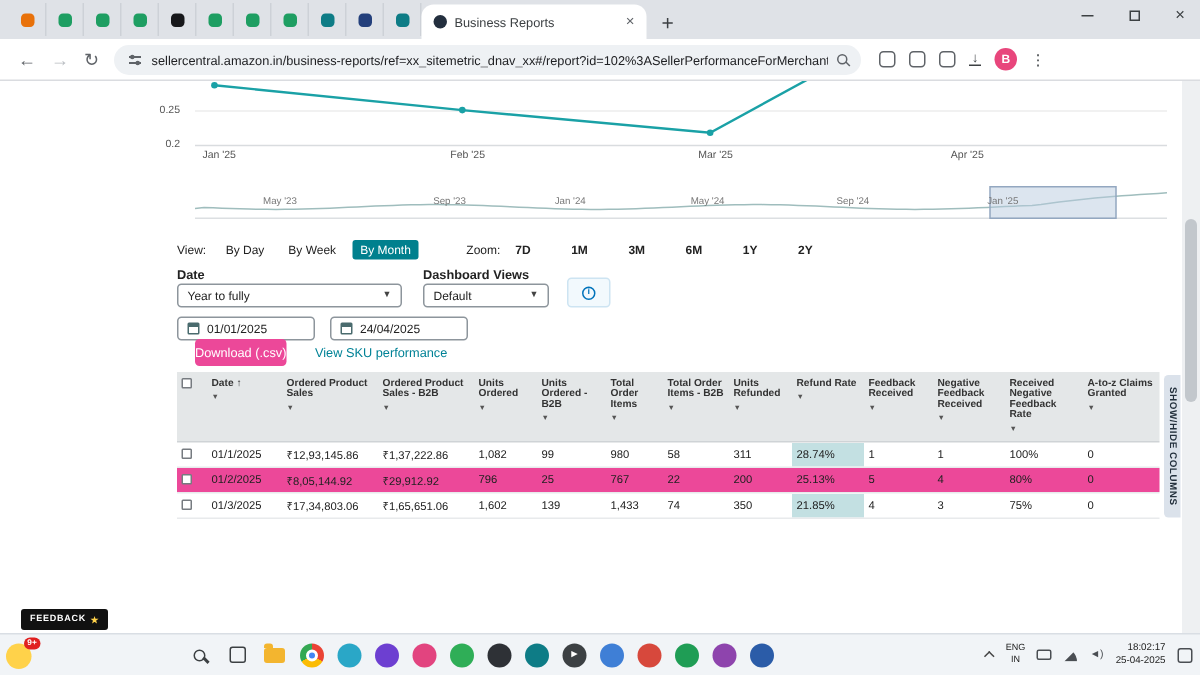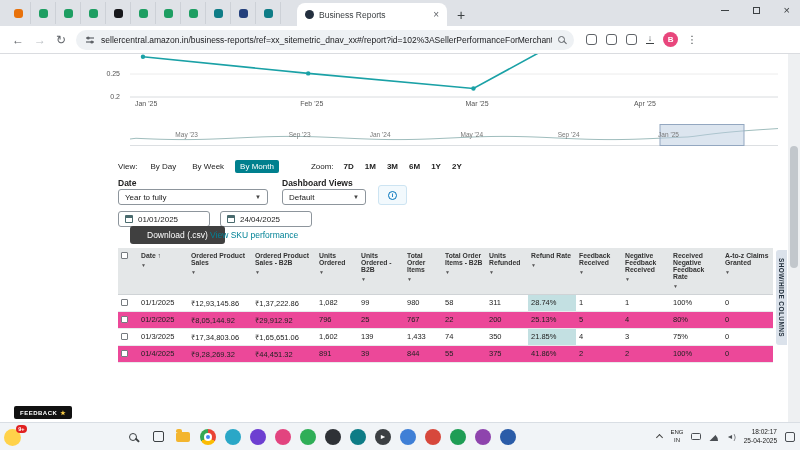--- a/index.html
+++ b/index.html
@@ -5,21 +5,21 @@
   *{margin:0;padding:0;box-sizing:border-box}
   html,body{width:800px;height:450px;overflow:hidden}
   body{font-family:"Liberation Sans",sans-serif;background:#fff}
   .screen{position:relative;width:800px;height:450px;overflow:hidden;background:#fff}
 
   
   .tabstrip{position:absolute;top:0;left:0;right:0;height:26px;background:#dfe2e7;display:flex;align-items:flex-end;padding-left:6px}
   .mini-tabs{display:flex;align-items:center;height:100%}
   .mini-tab{width:25px;height:22px;display:flex;align-items:center;justify-content:center;border-right:1px solid #cdd1d7;cursor:pointer}
   .fav{width:9px;height:9px;border-radius:3px}
-  .tab.active{height:23px;background:#fff;border-radius:8px 8px 0 0;display:flex;align-items:center;gap:5px;padding:0 8px;width:150px;margin-left:16px}
+  .tab.active{height:23px;background:#fff;border-radius:8px 8px 0 0;display:flex;align-items:center;gap:5px;padding:0 8px;width:150px;margin-left:0}
   .tabfav{width:9px;height:9px;border-radius:50%;background:#232f3e;flex:none}
   .tab-title{font-size:8.5px;color:#3c4043;white-space:nowrap;overflow:hidden;flex:1}
   .tab-close{font-size:10px;color:#5f6368;cursor:pointer}
   .newtab{font-size:14px;color:#3c4043;margin:0 0 3px 10px;cursor:pointer}
   .wincontrols{position:absolute;right:10px;top:5px;display:flex;gap:24px;align-items:center}
   .win-min{width:8px;height:1.5px;background:#3c4043}
   .win-max{width:7px;height:7px;border:1.2px solid #3c4043}
   .win-close{font-size:11px;color:#3c4043;line-height:1}
 
   
@@ -61,21 +61,21 @@
   .zoom-gap{width:16px}
 
   .flabel{position:absolute;font-size:8.5px;font-weight:bold;color:#222}
   .select{position:absolute;height:16px;border:1px solid #8d959c;border-radius:3px;background:#fff;font-size:8px;color:#222;display:flex;align-items:center;justify-content:space-between;padding:0 6px;cursor:pointer}
   .select .caret{font-size:6px;color:#444;margin-left:6px}
   .notice{position:absolute;left:378px;top:131px;height:20px;display:flex;align-items:center;gap:6px;padding:0 9px;background:#f2f9fd;border:1px solid #cde4f2;border-radius:3px;font-size:7.5px;font-weight:bold;color:#16191f}
   .info-i{width:9px;height:9px;border-radius:50%;border:1.2px solid #0073bb;color:#0073bb;font-size:6px;font-weight:bold;display:flex;align-items:center;justify-content:center;flex:none}
   .dateinput{position:absolute;top:157px;width:92px;height:16px;border:1px solid #8d959c;border-radius:3px;display:flex;align-items:center;gap:5px;padding:0 6px;font-size:8px;color:#222;cursor:pointer}
   .cal{width:8px;height:8px;border:1px solid #4a6b6e;border-top:3px solid #4a6b6e;border-radius:1px;flex:none}
 
-  .dl-btn{position:absolute;left:130px;top:172px;background:#404040;color:#fff;font-size:8.5px;padding:4px 17px;border-radius:3px;cursor:pointer}
+  .dl-btn{position:absolute;left:130px;top:172px;background:#ec4899;color:#fff;font-size:8.5px;padding:4px 0;border-radius:3px;cursor:pointer}
   .sku-link{position:absolute;left:210px;top:176px;color:#008296;font-size:8.5px;cursor:pointer}
 
   .tablewrap{position:absolute;left:118px;top:194px;width:655px}
   table{border-collapse:collapse;table-layout:fixed;width:655px}
   thead th{background:#e4e7e8;font-size:6.8px;color:#333;text-align:left;vertical-align:top;padding:4px 3px 2px;font-weight:bold;border-bottom:1px solid #cfd3d6;height:46px;cursor:pointer}
   th .caret{display:block;font-size:5px;color:#555;margin-top:3px;font-weight:normal}
   th .sort{font-weight:bold}
   tbody td{font-size:7.5px;color:#222;padding:3px 3px;border-bottom:1px solid #e8eaec;white-space:nowrap;overflow:hidden}
   tbody tr.even td{background:#ec4899}
   tbody td.hl{background:#c3e0e2}
@@ -236,21 +236,21 @@
 
     <div class="controls">
       <span class="ctl-label">View:</span>
       <span style="display:flex;gap:6px;align-items:center">
           <span class="chip">By Day</span>
           <span class="chip">By Week</span>
           <span class="chip active">By Month</span>
         </span>
       <span class="zoom-gap"></span>
       <span class="ctl-label">Zoom:</span>
-      <span style="display:flex;gap:7px;">
+      <span style="display:flex;gap:23px;">
           <span class="zchip">7D</span>
           <span class="zchip">1M</span>
           <span class="zchip">3M</span>
           <span class="zchip">6M</span>
           <span class="zchip">1Y</span>
           <span class="zchip">2Y</span>
         </span>
     </div>
 
     <span class="flabel" style="left:118px;top:124px">Date</span>
@@ -367,38 +367,20 @@
               <td class="">139</td>
               <td class="">1,433</td>
               <td class="">74</td>
               <td class="">350</td>
               <td class="hl">21.85%</td>
               <td class="">4</td>
               <td class="">3</td>
               <td class="">75%</td>
               <td class="">0</td>
             </tr>
-            <tr class="even">
-              <td>
-                <div class="cb"></div>
-              </td>
-              <td class="">01/4/2025</td>
-              <td class="">₹9,28,269.32</td>
-              <td class="">₹44,451.32</td>
-              <td class="">891</td>
-              <td class="">39</td>
-              <td class="">844</td>
-              <td class="">55</td>
-              <td class="">375</td>
-              <td class="hl">41.86%</td>
-              <td class="">2</td>
-              <td class="">2</td>
-              <td class="">100%</td>
-              <td class="">0</td>
-            </tr>
           </tbody>
         </table>
     </div>
 
     <span class="showhide">SHOW/HIDE COLUMNS</span>
 
     <div class="feedback">
       <span>FEEDBACK</span>
       <span class="star">★</span>
     </div>

